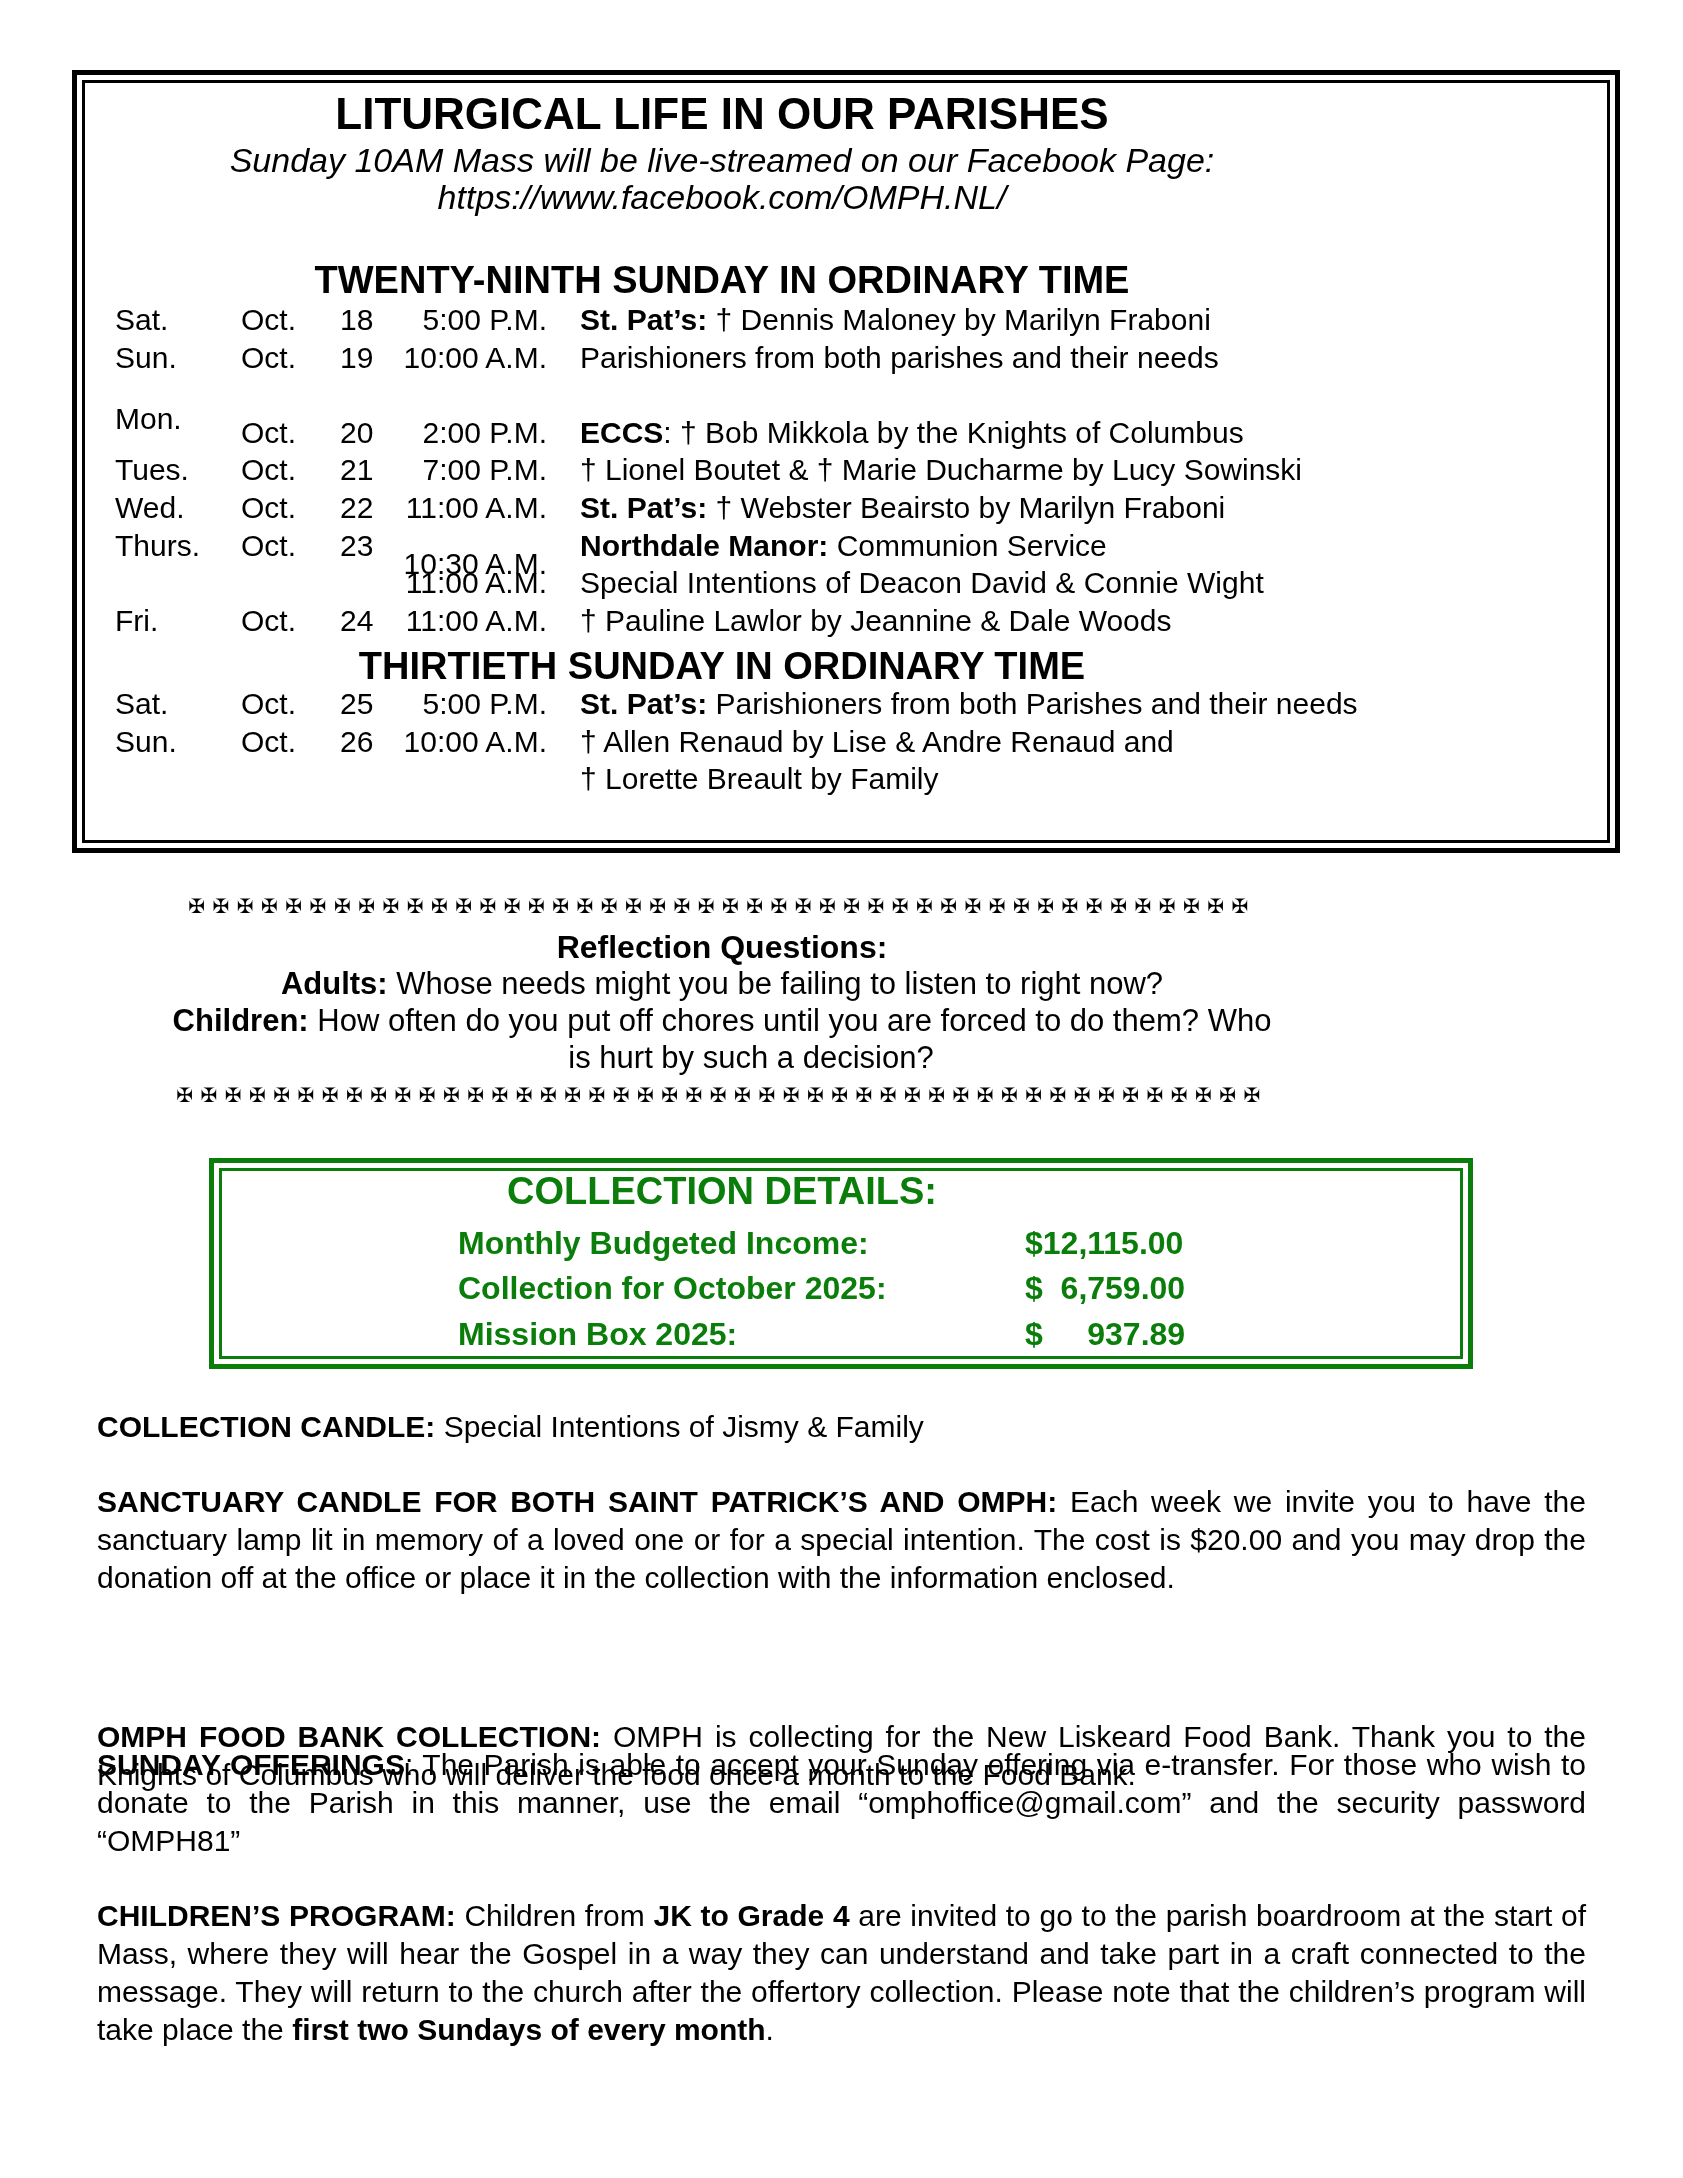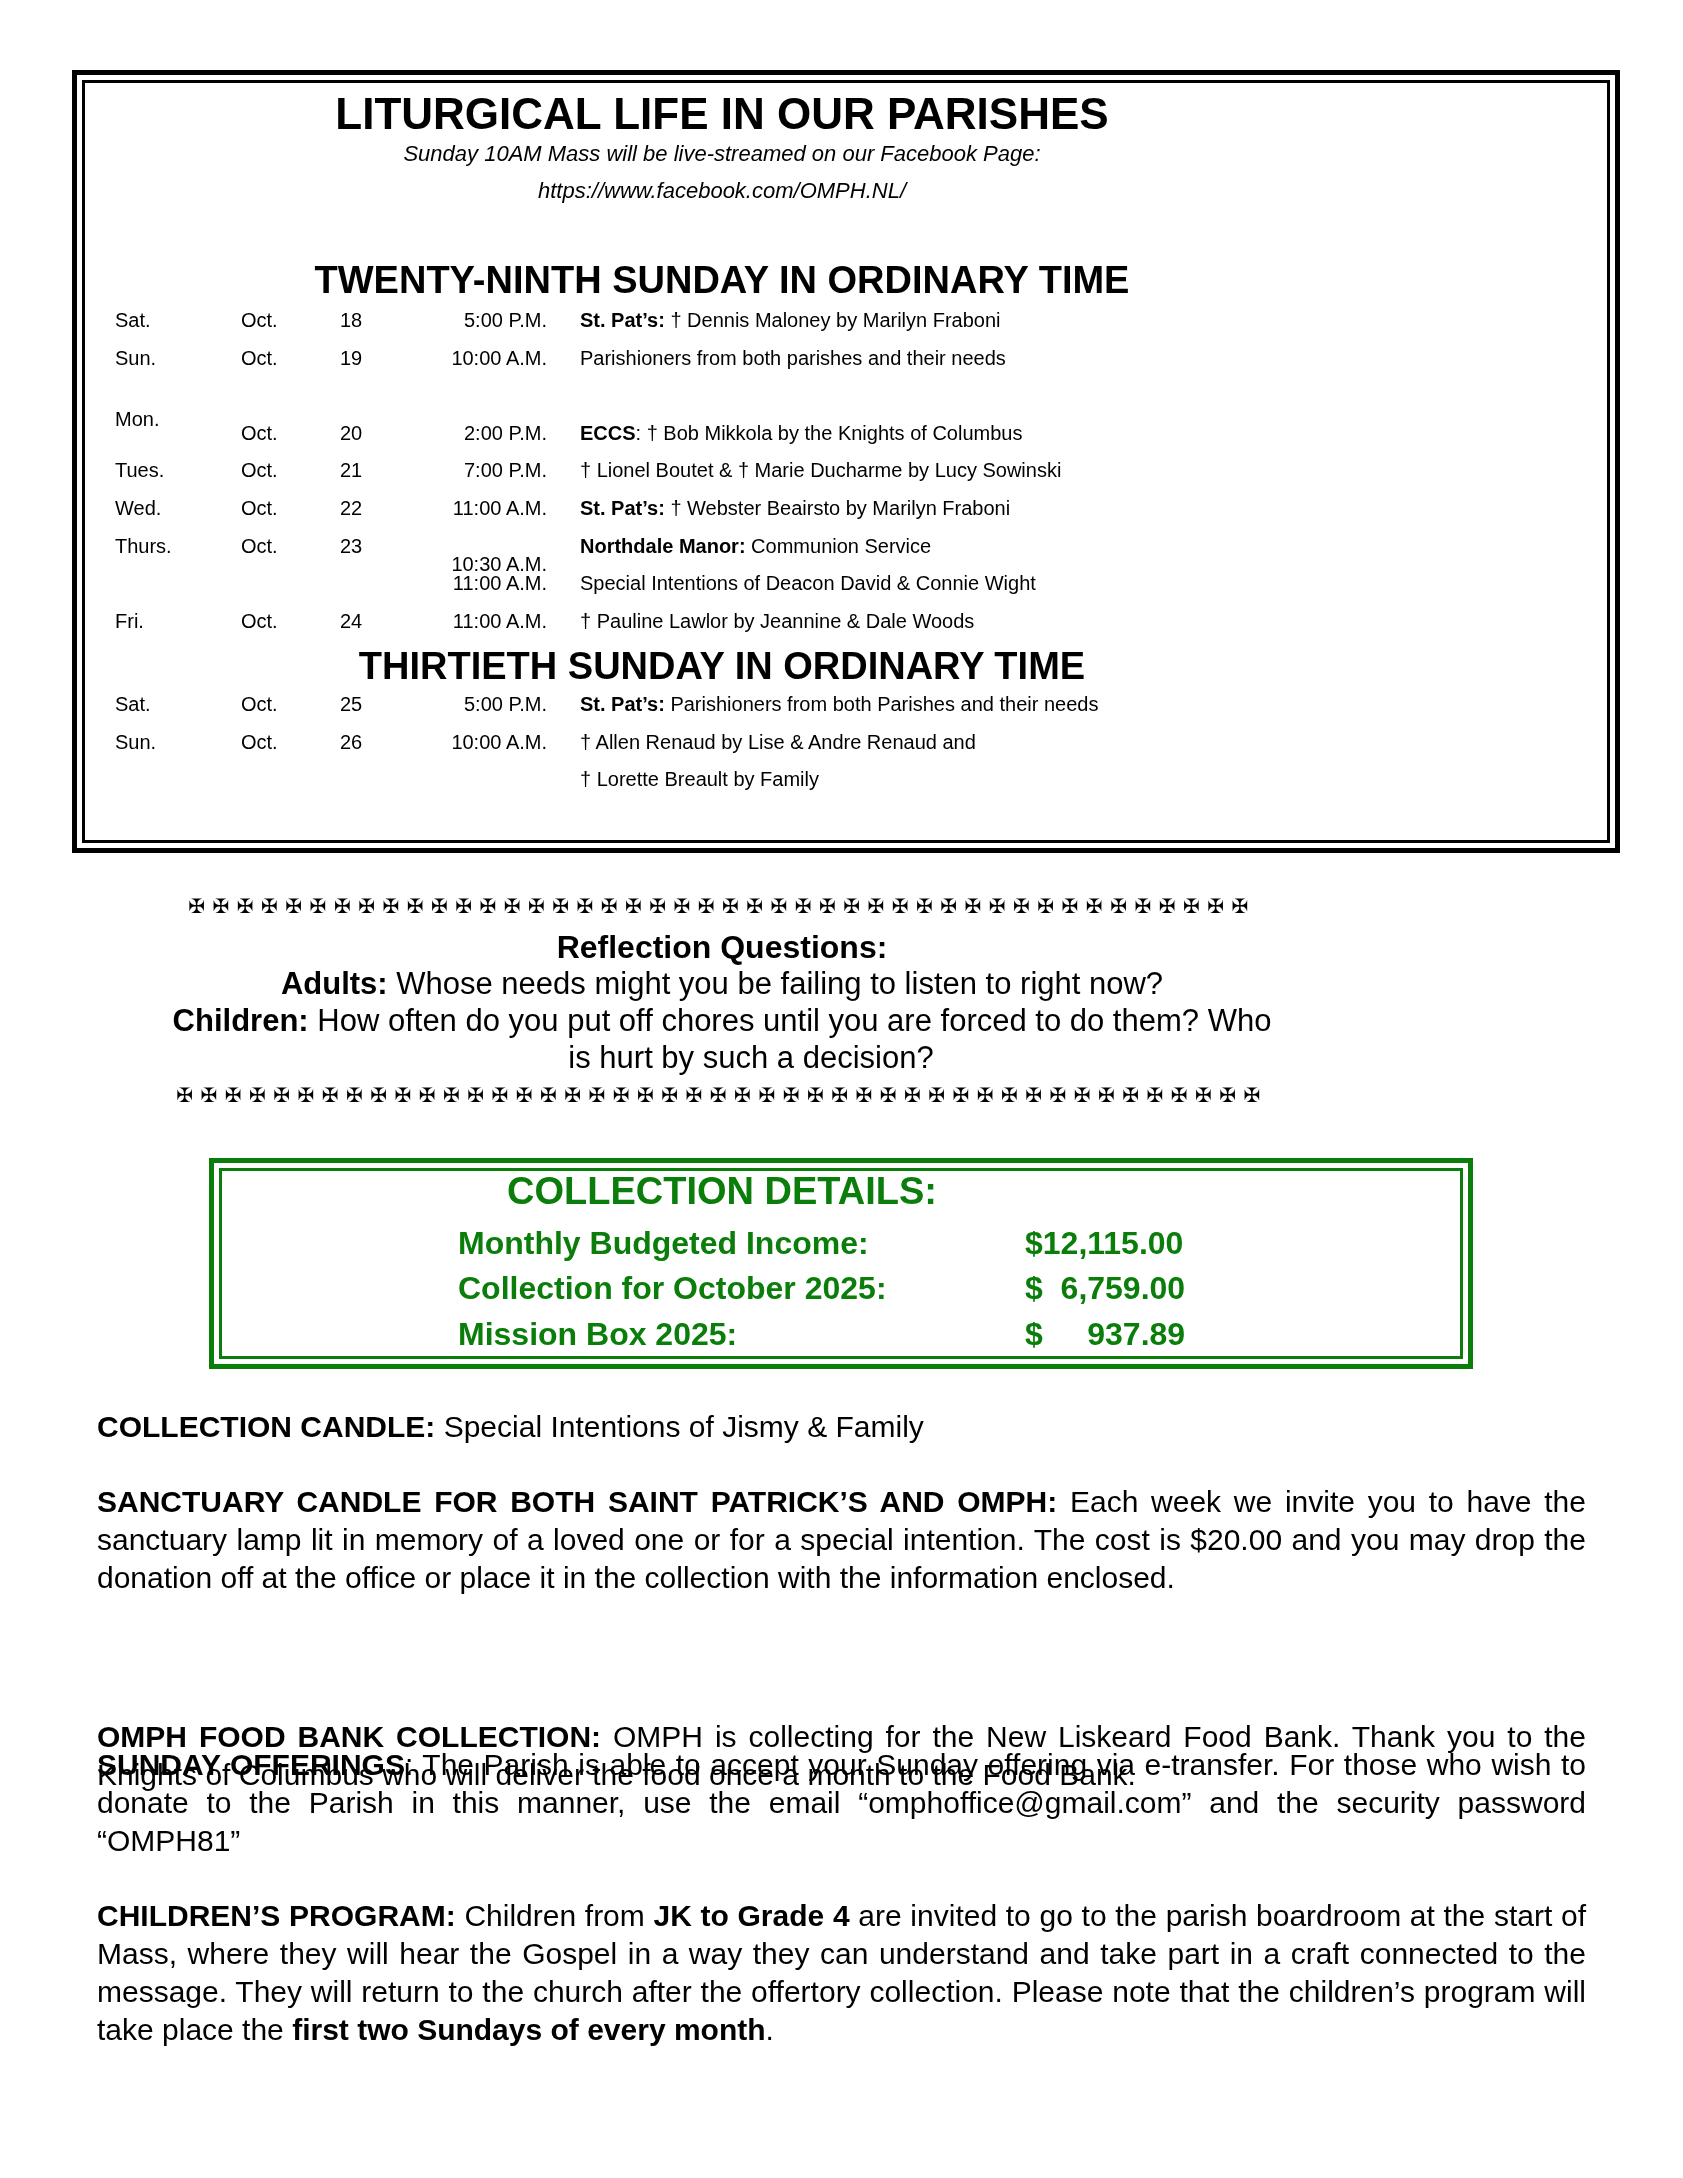--- a/index.html
+++ b/index.html
@@ -7,23 +7,23 @@
          font-family:"Liberation Sans", sans-serif; color:#000; }
   .abs { position:absolute; }
   .nw { white-space:nowrap; }
   
   #lit-box { left:72px; top:70px; width:1548px; height:783px; box-sizing:border-box;
              border:5px solid #000; }
   #lit-box-inner { position:absolute; left:5px; top:5px; right:5px; bottom:5px;
              border:3px solid #000; }
   .center { left:0; width:1444px; text-align:center; }
   .title { font-weight:bold; font-size:44px; top:89px; }
-  .sub { font-style:italic; font-size:22px; }
+  .sub { font-style:italic; font-size:34px; }
   .sec-head { font-weight:bold; font-size:38px; }
-  .row { font-size:20px; height:38px; line-height:38px; }
+  .row { font-size:30px; height:38px; line-height:38px; }
   .c-day { left:115px; }
   .c-mon { left:241px; }
   .c-date { left:340px; }
   .c-time { left:0; width:547px; text-align:right; }
   .c-int { left:580px; }
   b { font-weight:bold; }
   
   .crosses { font-size:20px; letter-spacing:7.5px; color:#000; }
   .refl { font-size:31px; }
   

